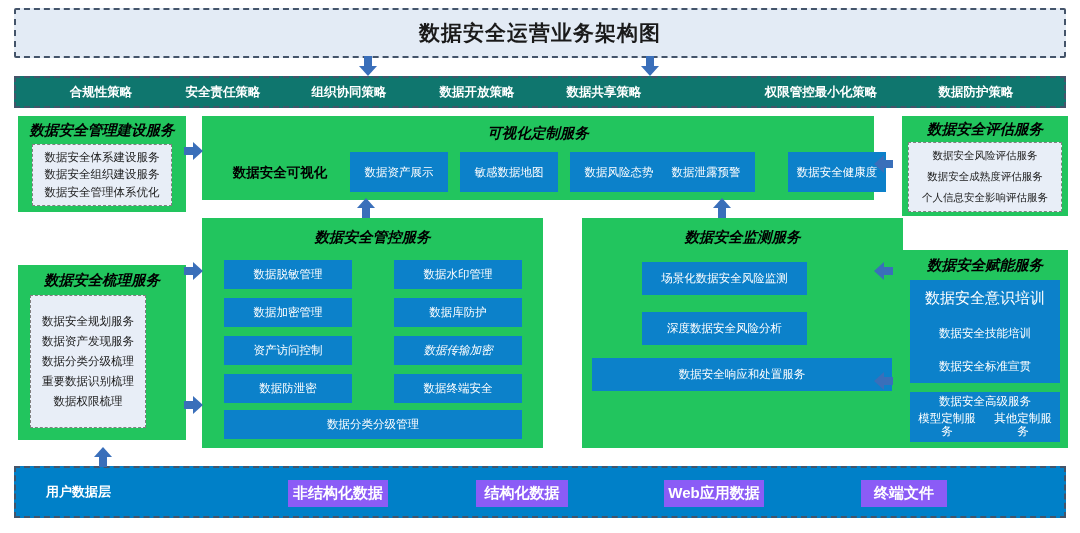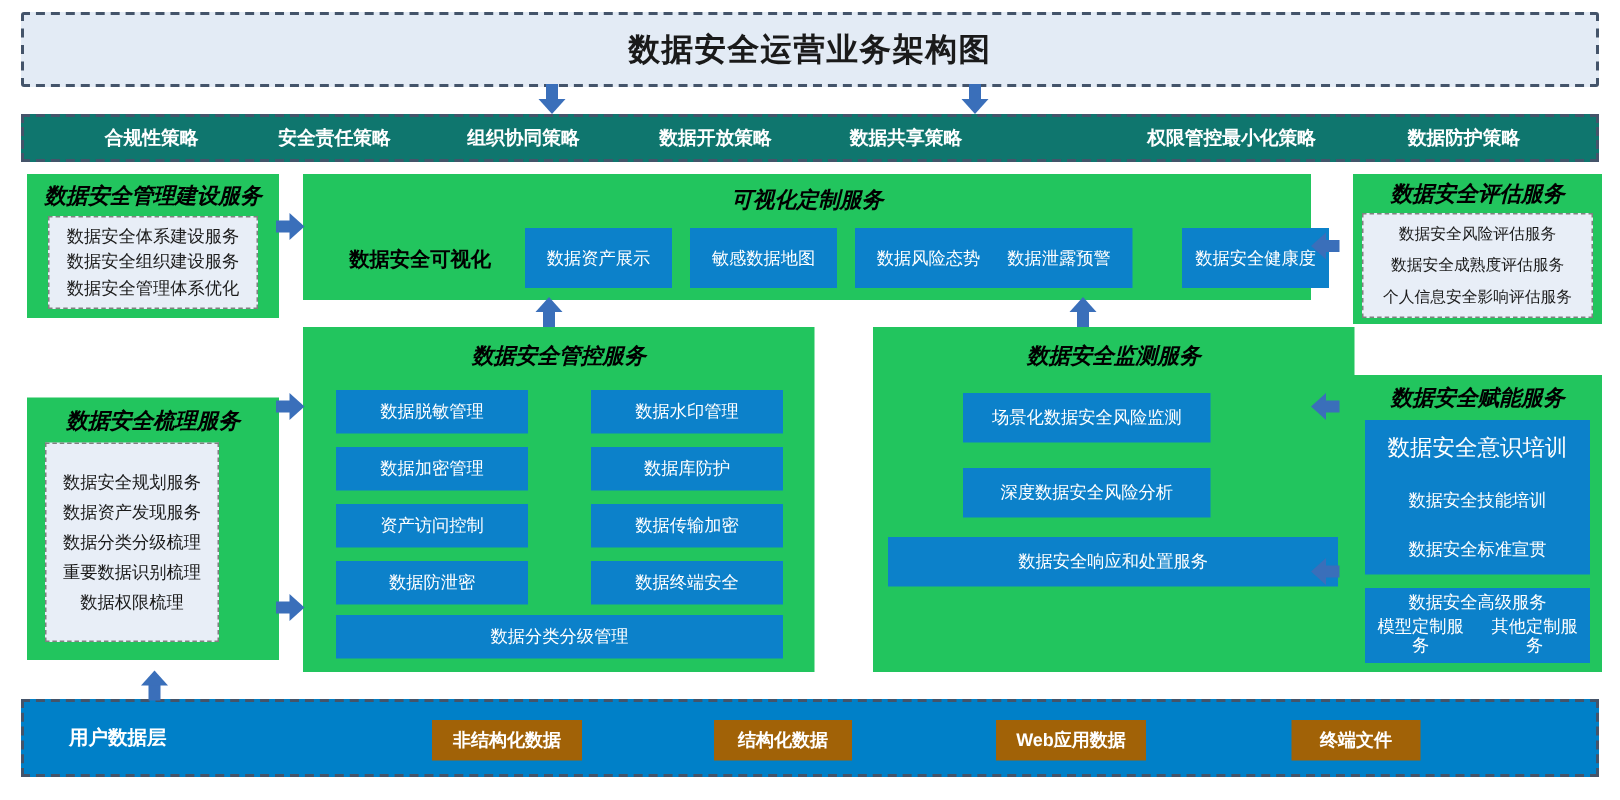--- a/index.html
+++ b/index.html
@@ -90,23 +90,23 @@
     background: #0080c8;
     border: 2px dashed #44546a;
   }
   #bottom-label {
     position: absolute; left: 30px; top: 0; height: 100%;
     display: flex; align-items: center;
     font-size: 13px; color: #ffffff; font-weight: bold;
   }
   .bottom-chip {
     position: absolute; top: 12px; height: 27px;
-    background: #a16207;
+    background: #8b5cf6;
     display: flex; align-items: center; justify-content: center;
-    font-size: 12px; font-weight: bold; color: #ffffff; white-space: nowrap;
+    font-size: 15px; font-weight: bold; color: #ffffff; white-space: nowrap;
   }
 
   
   .arrow { position: absolute; }
   .arrow .stem { position: absolute; background: #3a6fba; }
   .arrow .head { position: absolute; width: 0; height: 0; }
 
   
   .arrow-right .stem { left: 0; top: 5px; width: 10px; height: 8px; }
   .arrow-right .head { left: 9px; top: 0; border-top: 9px solid transparent;
@@ -163,21 +163,21 @@
     </div>
 
   <div class="abs panel" id="panel-ctrl">
     <div class="panel-title" style="top:10px;">数据安全管控服务</div>
   <div class="chip" style="left: 22px; top: 42px; width: 128px; height: 29px;">数据脱敏管理</div>
       <div class="chip" style="left: 22px; top: 80px; width: 128px; height: 29px;">数据加密管理</div>
       <div class="chip" style="left: 22px; top: 118px; width: 128px; height: 29px;">资产访问控制</div>
       <div class="chip" style="left: 22px; top: 156px; width: 128px; height: 29px;">数据防泄密</div>
       <div class="chip" style="left: 192px; top: 80px; width: 128px; height: 29px;">数据库防护</div>
       <div class="chip" style="left: 192px; top: 42px; width: 128px; height: 29px;">数据水印管理</div>
-      <div class="chip" style="left: 192px; top: 118px; width: 128px; height: 29px;">数据传输加密</div>
+      <div class="chip" style="left: 192px; top: 118px; width: 128px; height: 29px; font-style: italic;">数据传输加密</div>
       <div class="chip" style="left: 192px; top: 156px; width: 128px; height: 29px;">数据终端安全</div>
       <div class="chip" style="left: 22px; top: 192px; width: 298px; height: 29px;">数据分类分级管理</div>
     </div>
 
   <div class="abs panel" id="panel-mon">
     <div class="panel-title" style="top:10px;">数据安全监测服务</div>
   <div class="chip" style="left: 60px; top: 44px; width: 165px; height: 33px;">场景化数据安全风险监测</div>
       <div class="chip" style="left: 60px; top: 94px; width: 165px; height: 33px;">深度数据安全风险分析</div>
       <div class="chip" style="left: 10px; top: 140px; width: 300px; height: 33px;">数据安全响应和处置服务</div>
     </div>

